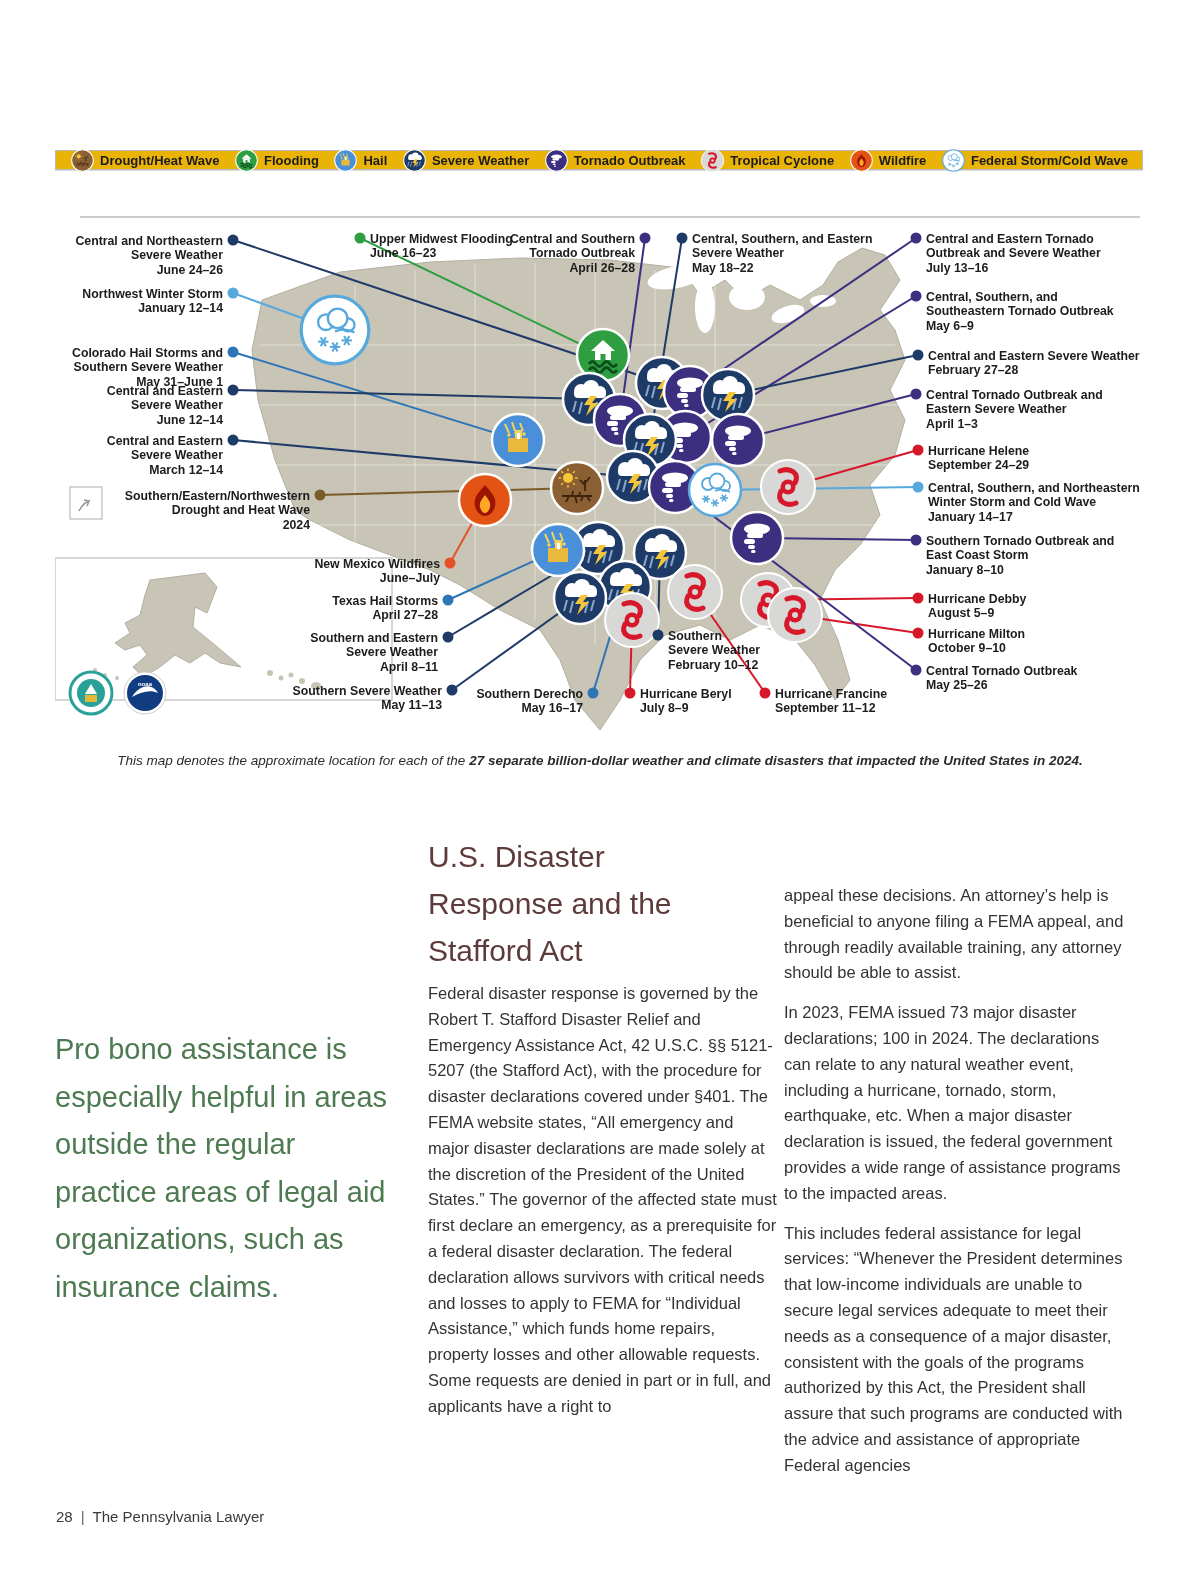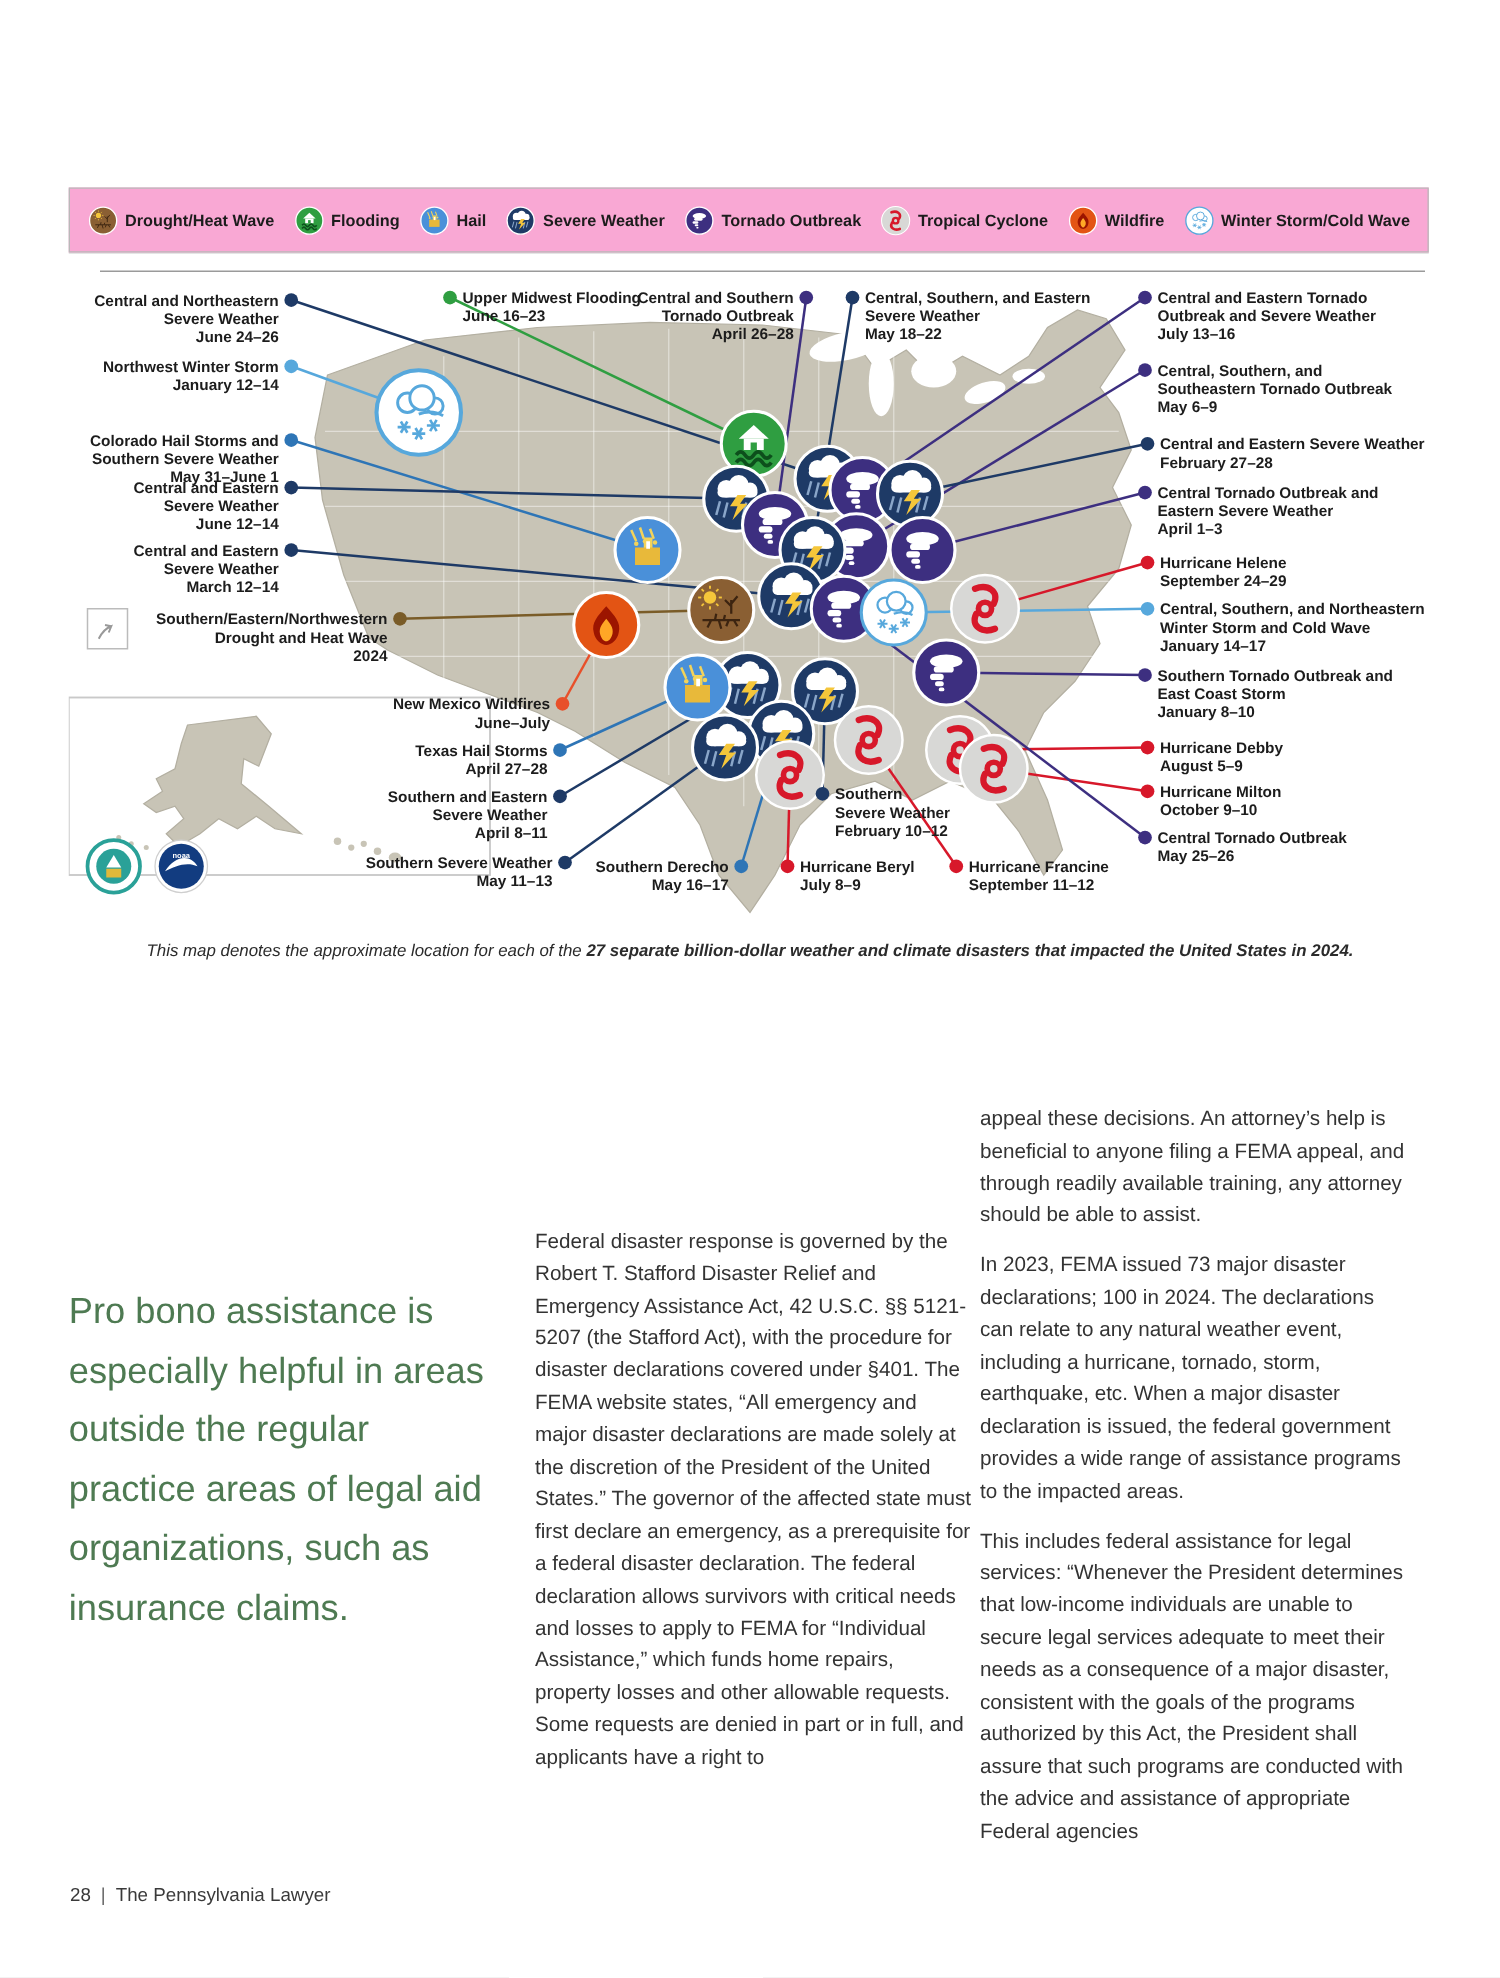--- a/index.html
+++ b/index.html
@@ -1,21 +1,21 @@
 <!DOCTYPE html>
 <html><head>
 <meta charset="utf-8">
 <style>
   html,body{margin:0;padding:0;background:#e9e9e9;}
   #page{position:relative;width:1200px;height:1582px;background:#ffffff;margin:0 auto;
         font-family:"Liberation Sans",sans-serif;color:#2b2b2b;overflow:hidden;}
   .fig-title{position:absolute;left:55px;top:102px;width:1090px;text-align:center;
         font-size:27px;font-weight:bold;color:#1c1c1c;letter-spacing:.2px;}
-  .legend-bar{position:absolute;left:55px;top:150px;width:1088px;height:52px;
-        border:1px solid #b9b9b9;background:#f9a8d4;display:flex;align-items:center;
+  .legend-bar{position:absolute;left:55px;top:150px;width:1088px;height:20px;
+        border:1px solid #b9b9b9;background:#eab308;display:flex;align-items:center;
         justify-content:space-between;padding:0 14px;box-sizing:border-box;box-shadow:0 1px 0 #ddd;}
   .legend-item{display:flex;align-items:center;gap:5px;}
   .legend-item span{font-size:13px;font-weight:bold;color:#1c1c1c;white-space:nowrap;}
   #map-wrap{position:absolute;left:55px;top:215px;width:1090px;height:530px;}
   .fig-caption{position:absolute;left:55px;top:753px;width:1090px;text-align:center;
         font-size:13.5px;font-style:italic;color:#2b2b2b;}
   .fig-caption b{font-weight:bold;}
   .source{position:absolute;left:56px;top:814px;width:330px;font-size:15.5px;line-height:23px;color:#1c1c1c;}
   .heading{position:absolute;left:428px;top:833px;width:300px;font-size:30px;line-height:47px;
         color:#5e3b3b;font-weight:normal;}
@@ -130,21 +130,21 @@
     <line x1="-13" y1="9" x2="-5" y2="9" stroke="#57a8dc" stroke-width="1.6"></line>
           <line x1="-11" y1="5.535898384862246" x2="-7" y2="12.464101615137753" stroke="#57a8dc" stroke-width="1.6"></line>
           <line x1="-7.000000000000001" y1="5.535898384862245" x2="-11" y2="12.464101615137755" stroke="#57a8dc" stroke-width="1.6"></line>
           <line x1="-4" y1="13" x2="4" y2="13" stroke="#57a8dc" stroke-width="1.6"></line>
           <line x1="-2.0000000000000004" y1="9.535898384862247" x2="2.0000000000000004" y2="16.464101615137753" stroke="#57a8dc" stroke-width="1.6"></line>
           <line x1="1.9999999999999991" y1="9.535898384862245" x2="-1.9999999999999991" y2="16.464101615137753" stroke="#57a8dc" stroke-width="1.6"></line>
           <line x1="5" y1="8" x2="13" y2="8" stroke="#57a8dc" stroke-width="1.6"></line>
           <line x1="7" y1="4.535898384862246" x2="11" y2="11.464101615137753" stroke="#57a8dc" stroke-width="1.6"></line>
           <line x1="11" y1="4.535898384862245" x2="7.000000000000001" y2="11.464101615137755" stroke="#57a8dc" stroke-width="1.6"></line>
         </svg>
-                 <span>Winter Storm/Cold Wave</span>
+                 <span>Federal Storm/Cold Wave</span>
       </div>
     </div>
   <div id="map-wrap">
     <svg id="map-svg" width="1090" height="530" viewBox="0 0 1090 530" xmlns="http://www.w3.org/2000/svg">
         <line x1="25" y1="2" x2="1085" y2="2" stroke="#9a9a9a" stroke-width="1.2"></line>
         <path fill="#c8c4b6" stroke="#b3afa1" stroke-width="1" d="
 M207,85 L285,57 L375,47 L465,43 L555,45 L625,53 L645,80 L670,65 L690,85 L715,70 L745,85 L768,70
 L783,47 L807,33 L830,40 L845,65 L825,95 L840,115 L850,145 L835,175 L850,205 L840,240 L815,270
 L825,300 L805,330 L780,355 L765,385 L783,425 L795,465 L780,485 L760,450 L740,425 L705,410
 L675,425 L645,410 L610,420 L585,445 L565,485 L545,515 L520,485 L505,445 L485,415 L445,395
@@ -550,20 +550,21 @@
         <text x="873" y="422.5" text-anchor="start" font-size="12.3" font-weight="bold" fill="#1c1c1c" font-family="Liberation Sans, sans-serif"><tspan x="873" dy="0">Hurricane Milton</tspan><tspan x="873" dy="14.5">October 9–10</tspan></text>
         <circle cx="861" cy="455" r="5.5" fill="#3d2f80"></circle>
         <text x="871" y="459.5" text-anchor="start" font-size="12.3" font-weight="bold" fill="#1c1c1c" font-family="Liberation Sans, sans-serif"><tspan x="871" dy="0">Central Tornado Outbreak</tspan><tspan x="871" dy="14.5">May 25–26</tspan></text>
       </svg>
   </div>
   <div class="fig-caption">
     <span>This map denotes the approximate location for each of the </span><b>27 separate billion-dollar weather and climate disasters that impacted the United States in 2024.</b>
   </div>
 
 
+  <div class="heading">U.S. Disaster Response and the Stafford Act</div>
   <div class="pull-quote">Pro bono assistance is especially helpful in areas outside the regular practice areas of legal aid organizations, such as insurance claims.</div>
   <div class="col" id="col-mid">
       <p>Federal disaster response is governed by the Robert T. Stafford Disaster Relief and Emergency Assistance Act, 42 U.S.C. §§ 5121-5207 (the Stafford Act), with the procedure for disaster declarations covered under §401. The FEMA website states, “All emergency and major disaster declarations are made solely at the discretion of the President of the United States.” The governor of the affected state must first declare an emergency, as a prerequisite for a federal disaster declaration. The federal declaration allows survivors with critical needs and losses to apply to FEMA for “Individual Assistance,” which funds home repairs, property losses and other allowable requests. Some requests are denied in part or in full, and applicants have a right to</p>
     </div>
   <div class="col" id="col-right">
       <p>appeal these decisions. An attorney’s help is beneficial to anyone filing a FEMA appeal, and through readily available training, any attorney should be able to assist.</p>
       <p>In 2023, FEMA issued 73 major disaster declarations; 100 in 2024. The declarations can relate to any natural weather event, including a hurricane, tornado, storm, earthquake, etc. When a major disaster declaration is issued, the federal government provides a wide range of assistance programs to the impacted areas.</p>
       <p>This includes federal assistance for legal services: “Whenever the President determines that low-income individuals are unable to secure legal services adequate to meet their needs as a consequence of a major disaster, consistent with the goals of the programs authorized by this Act, the President shall assure that such programs are conducted with the advice and assistance of appropriate Federal agencies</p>
     </div>
 

